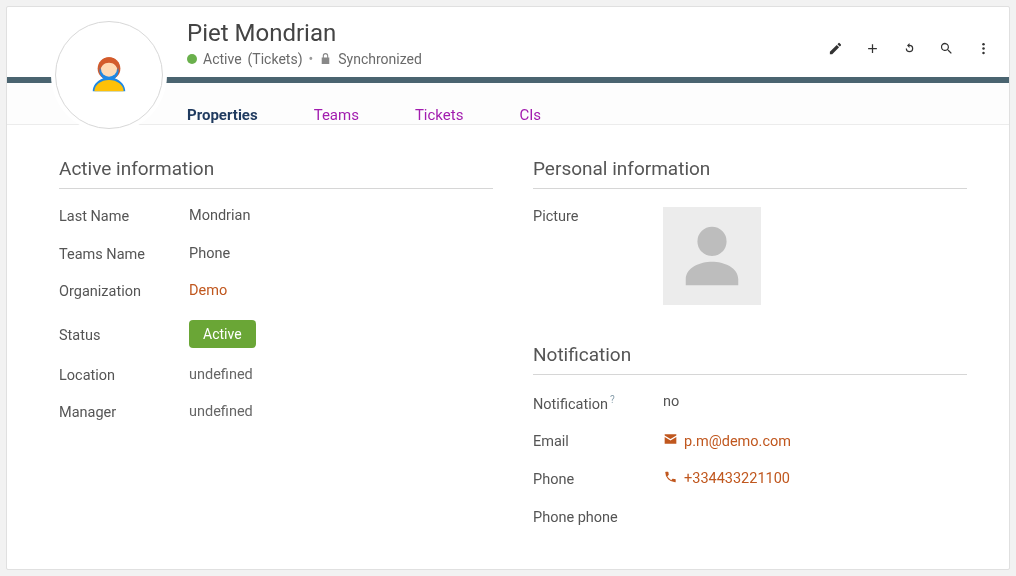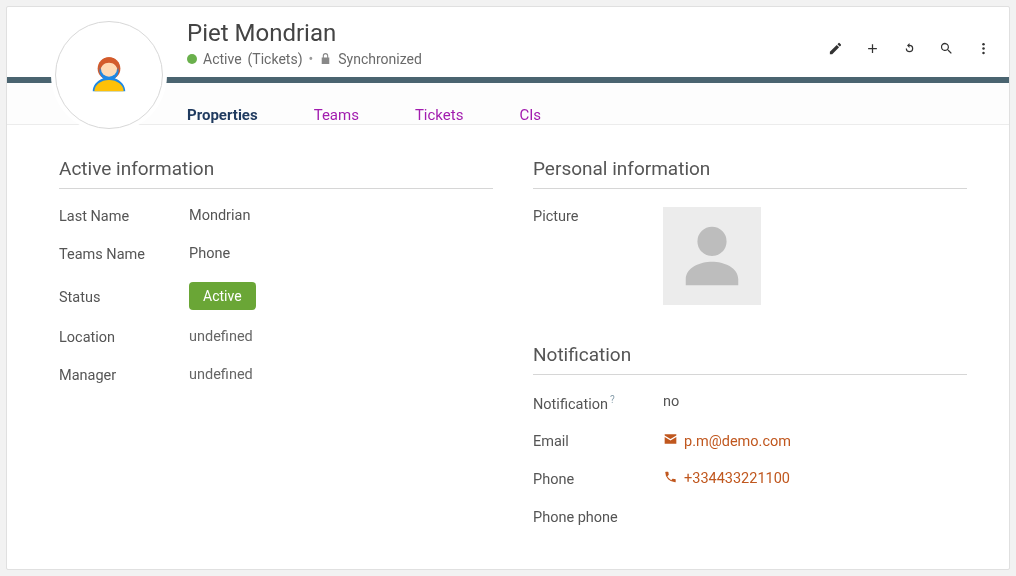--- a/index.html
+++ b/index.html
@@ -235,20 +235,24 @@
 
       <div class="field">
         <div class="field-label">Last Name</div>
         <div class="field-value">Mondrian</div>
       </div>
       <div class="field">
         <div class="field-label">Teams Name</div>
         <div class="field-value">Phone</div>
       </div>
       <div class="field">
+        <div class="field-label">Organization</div>
+        <div class="field-value link">Demo</div>
+      </div>
+      <div class="field">
         <div class="field-label" style="padding-top:6px">Status</div>
         <div class="field-value">
           <span class="badge">Active</span>
         </div>
       </div>
       <div class="field">
         <div class="field-label">Location</div>
         <div class="field-value undef">undefined</div>
       </div>
       <div class="field">

